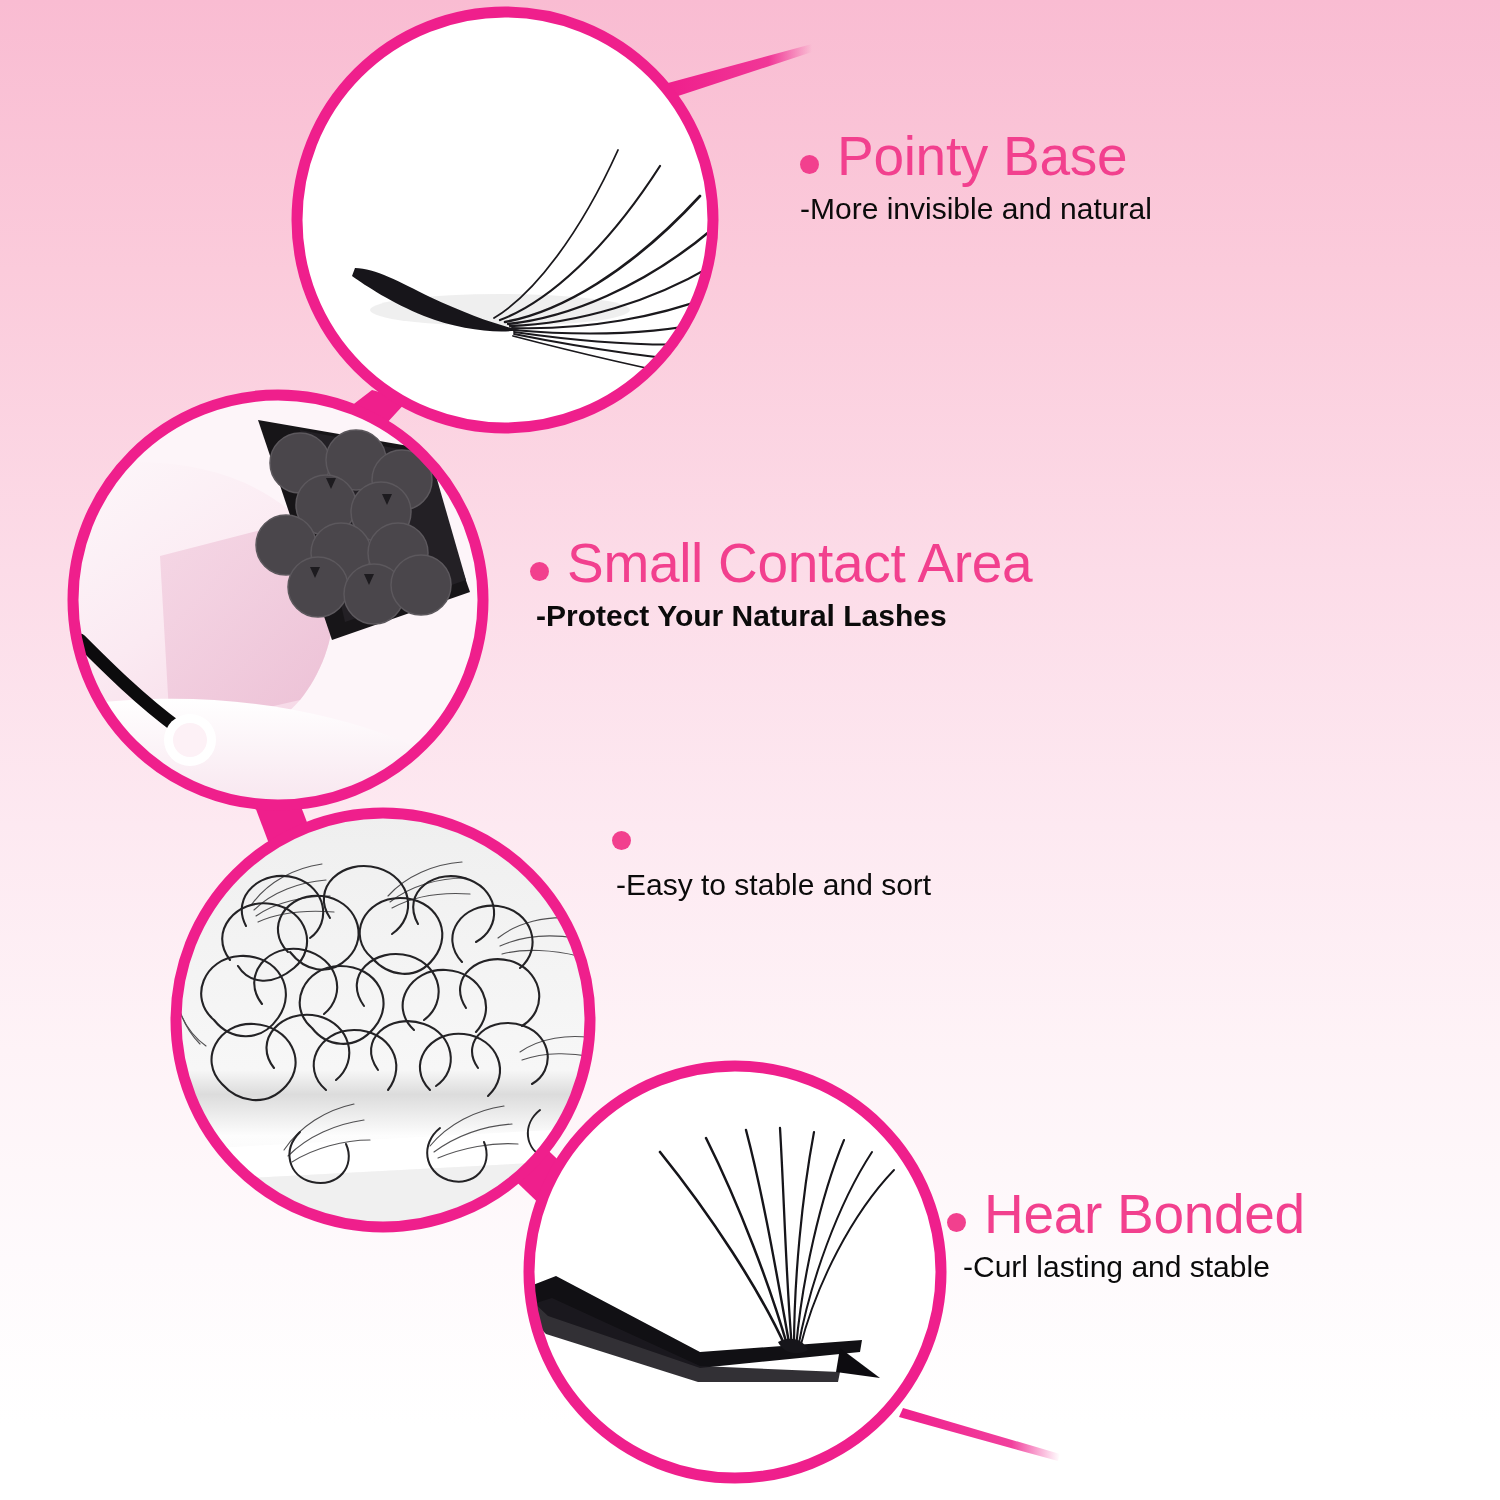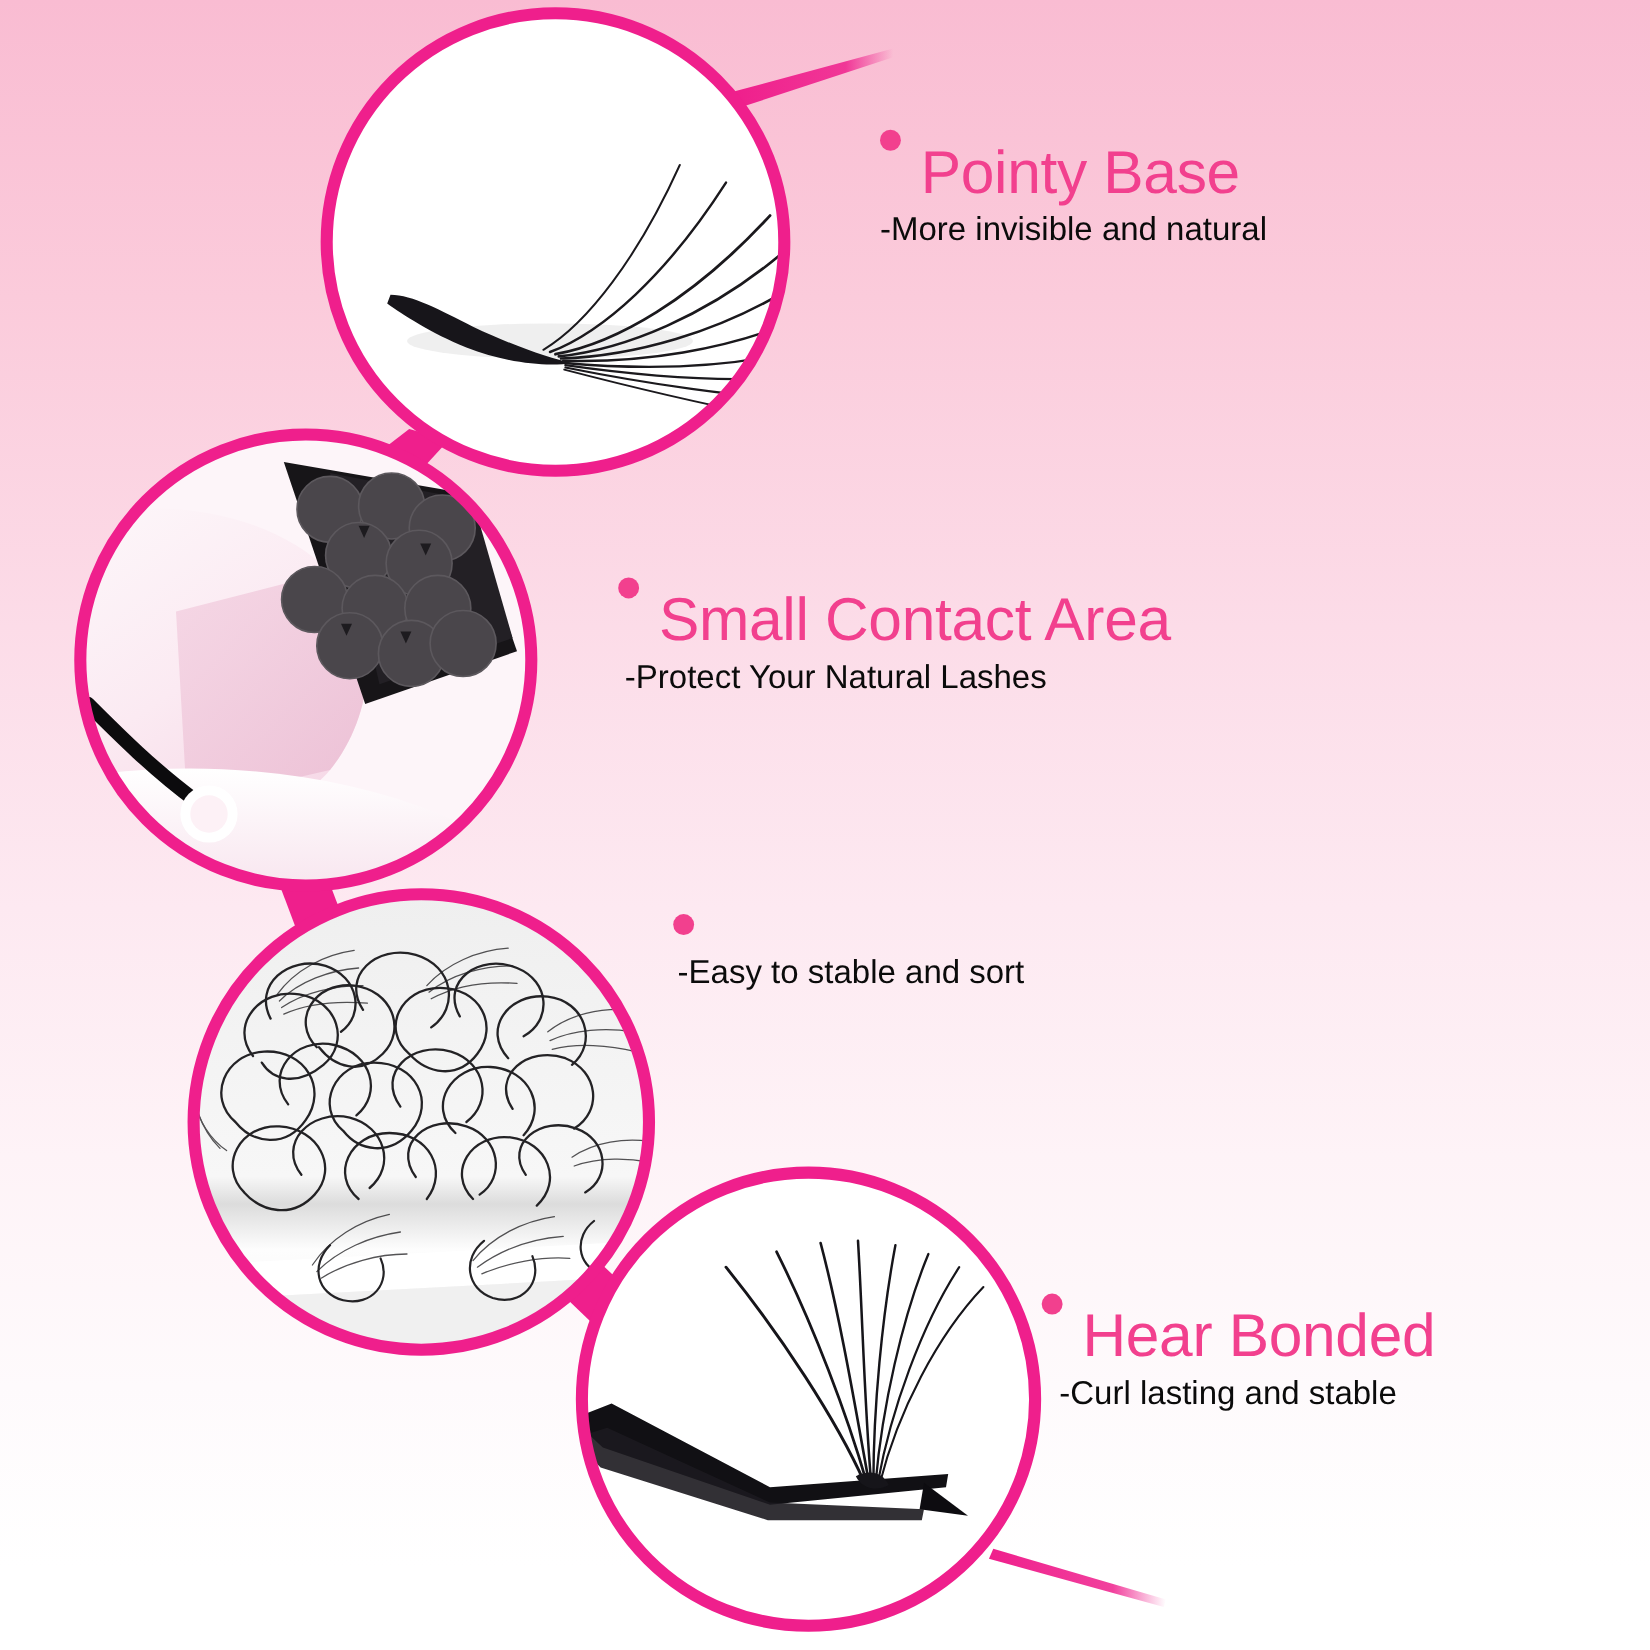--- a/index.html
+++ b/index.html
@@ -30,21 +30,21 @@
     width: 1500px;
     height: 1500px;
   }
 
   
   .feature-text {
     position: absolute;
   }
   .feature-head {
     display: flex;
-    align-items: flex-start;
+    align-items: flex-end;
     white-space: nowrap;
     margin: 0;
   }
   .bullet-dot {
     display: inline-block;
     width: 19px;
     height: 19px;
     border-radius: 50%;
     background: #f2408e;
     margin-right: 18px;
@@ -64,22 +64,22 @@
     font-size: 30px;
     line-height: 1.05;
     white-space: nowrap;
     margin: 9px 0 0 0;
   }
 
   
   #text-pointy       { left: 800px; top: 128px; }
   #text-pointy .feature-sub { margin-left: 0px; }
 
-  #text-contact      { left: 562px; top: 535px; }
-  #text-contact .feature-sub { margin-left: 6px; }
+  #text-contact      { left: 530px; top: 535px; }
+  #text-contact .feature-sub { margin-left: 6px; font-weight: bold; }
 
   #text-separate     { left: 612px; top: 841px; }
   #text-separate .feature-sub { margin-left: 4px; }
 
   #text-bonded       { left: 947px; top: 1186px; }
   #text-bonded .feature-sub { margin-left: 16px; }
 </style>
 </head>
 <body>
 

